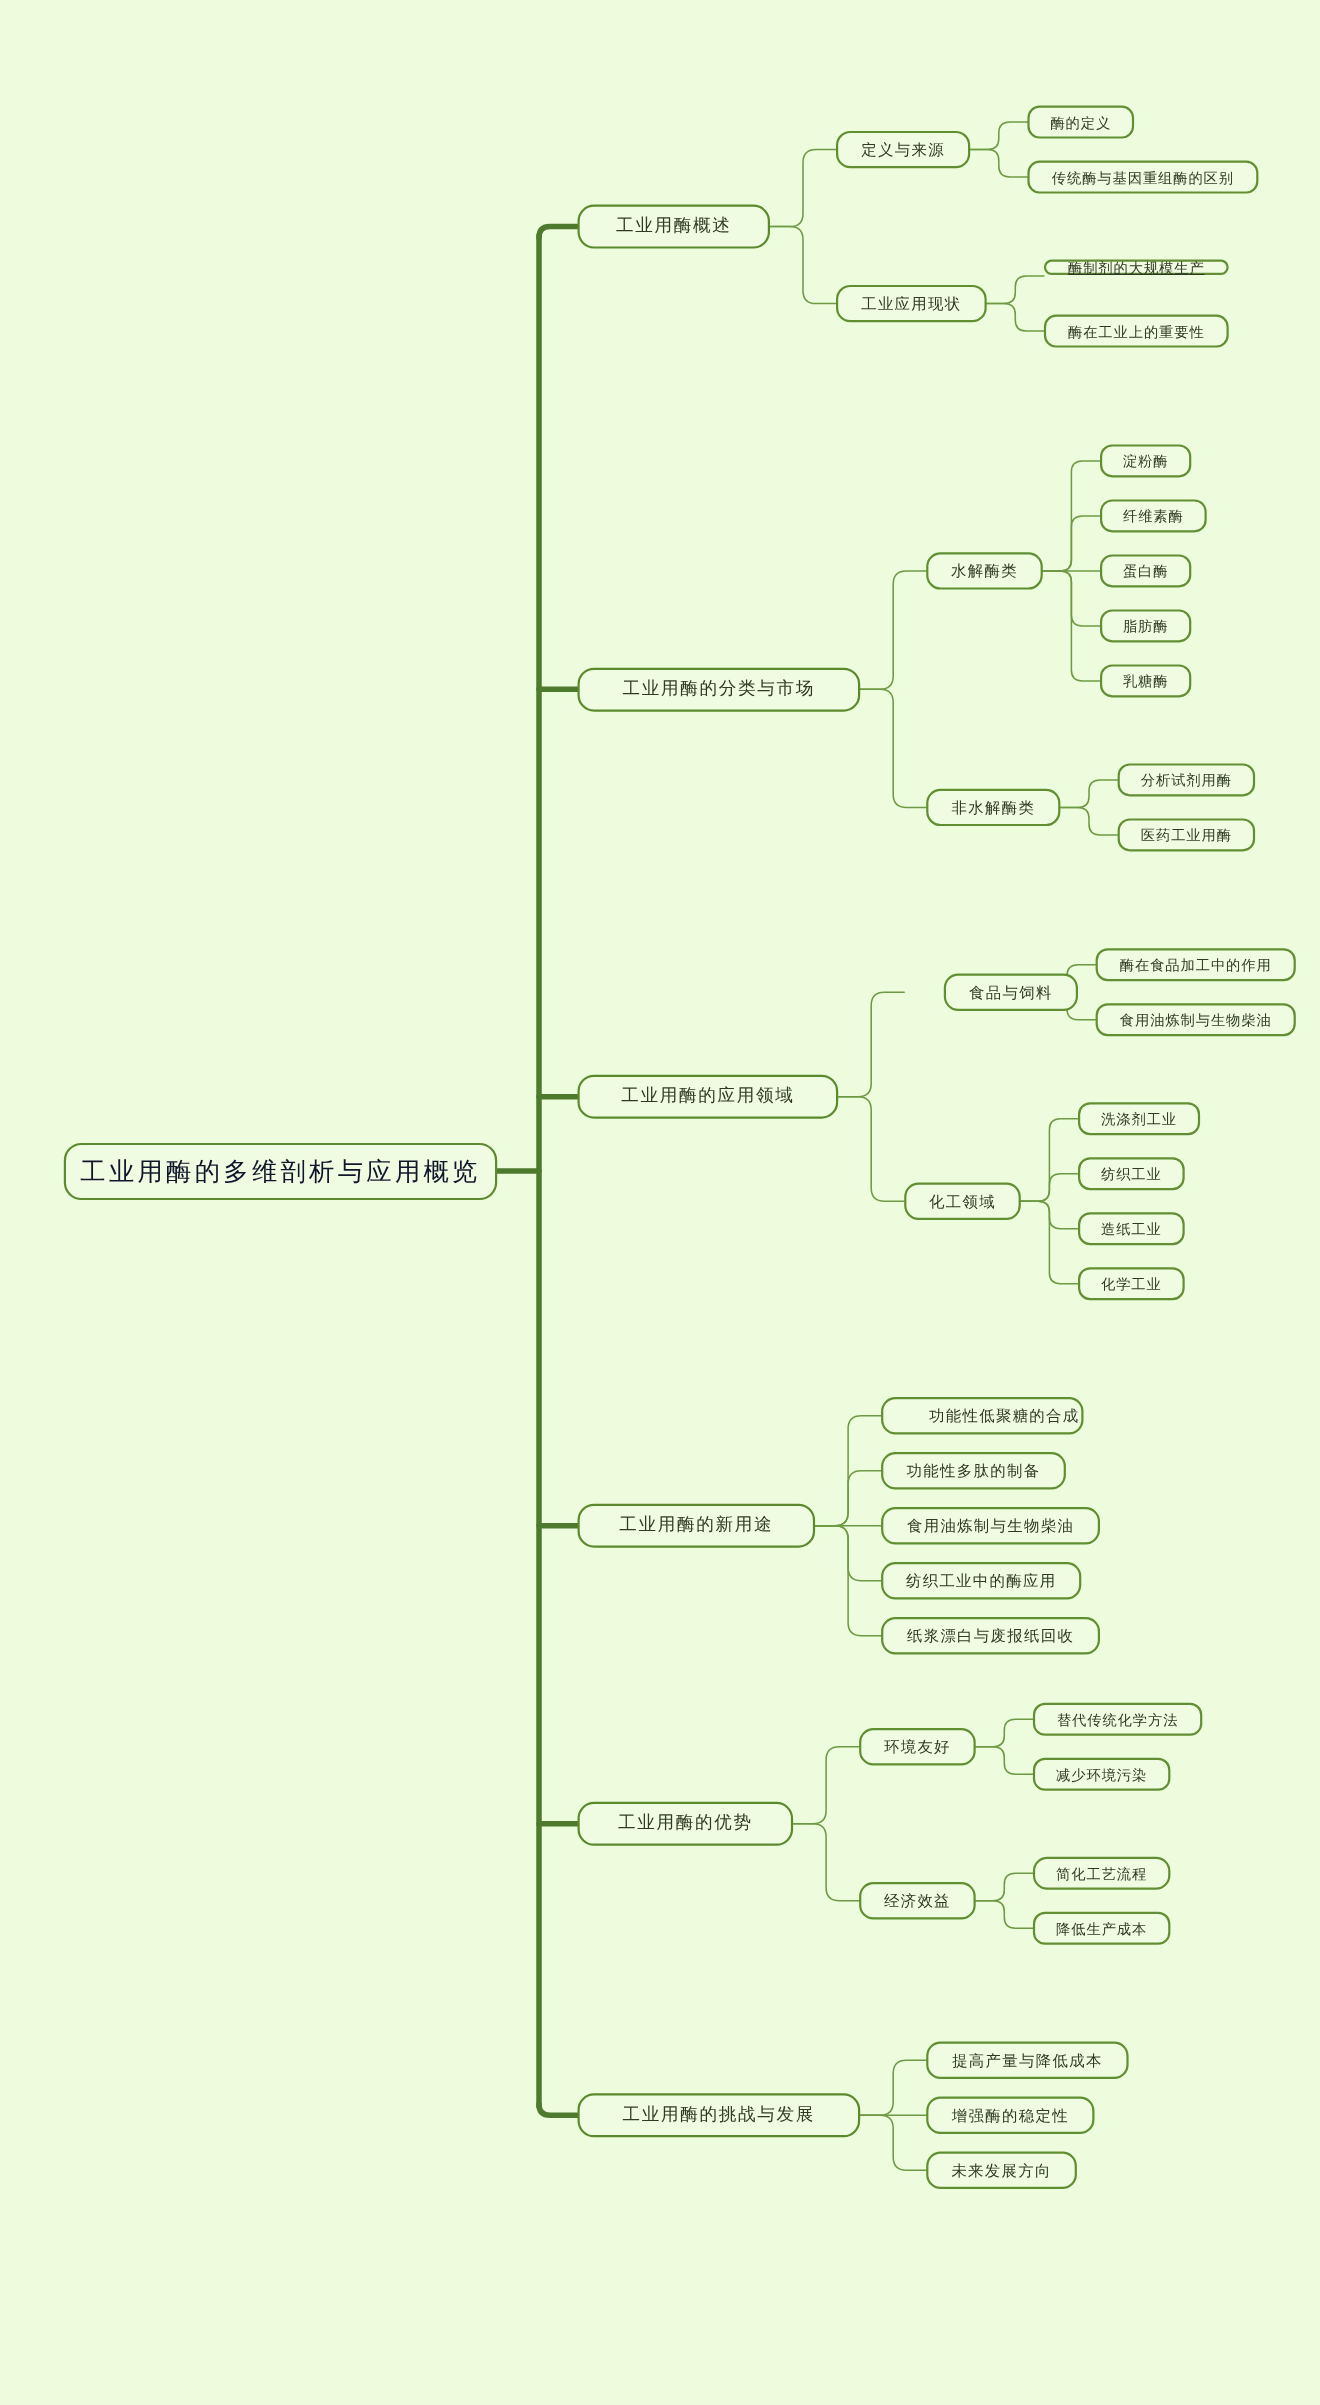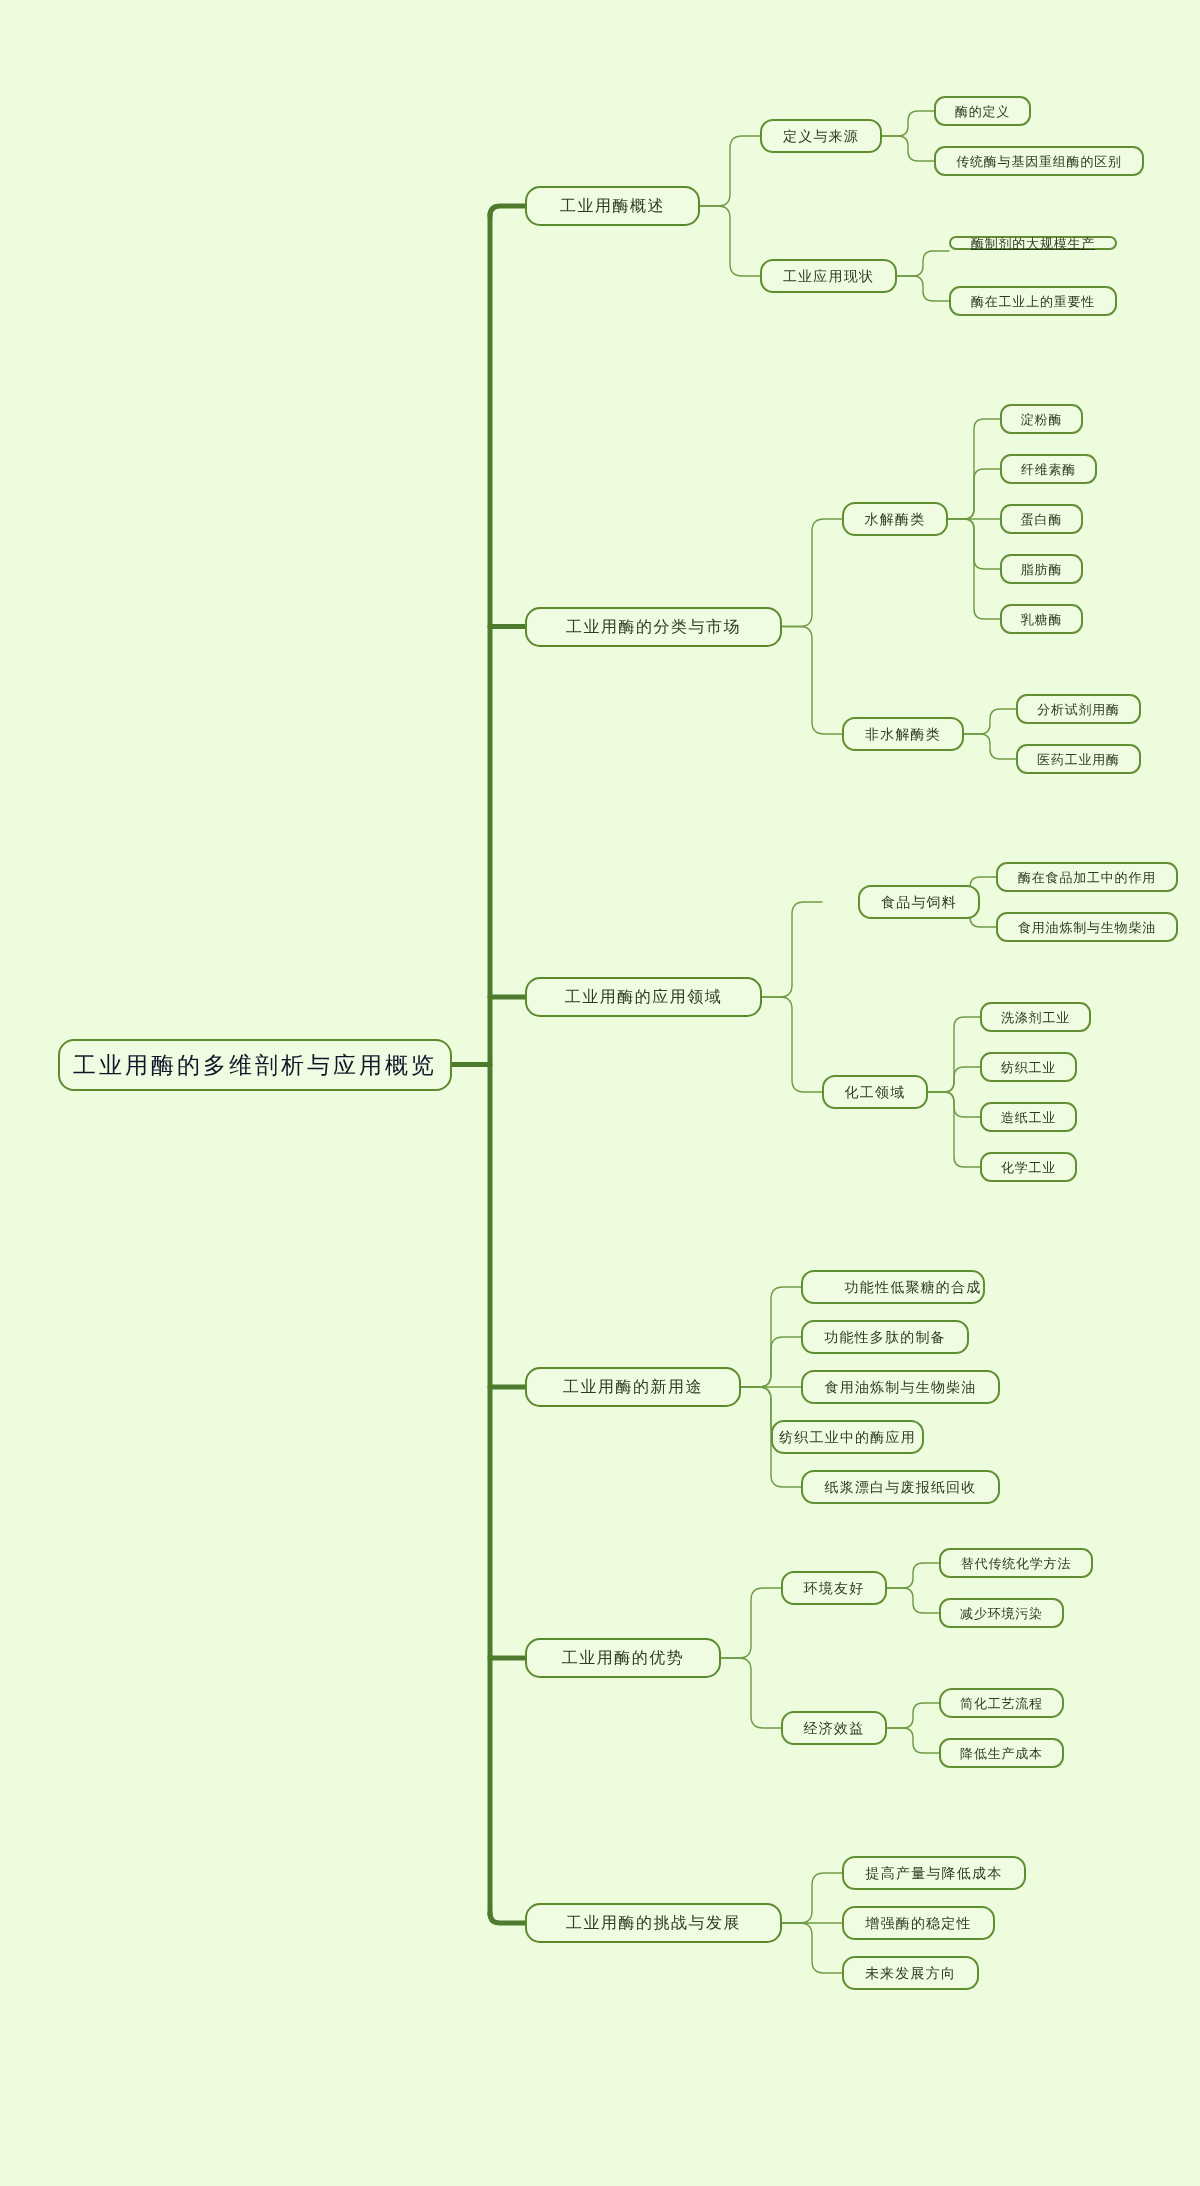--- a/index.html
+++ b/index.html
@@ -201,21 +201,21 @@
       </div>
       <div class="node lvl2" style="left: 801px; top: 1270px; width: 184px; height: 34px; padding-left: 40px;">
         <span>功能性低聚糖的合成</span>
       </div>
       <div class="node lvl2" style="left: 801px; top: 1320px; width: 168px; height: 34px;">
         <span>功能性多肽的制备</span>
       </div>
       <div class="node lvl2" style="left: 801px; top: 1370px; width: 199px; height: 34px;">
         <span>食用油炼制与生物柴油</span>
       </div>
-      <div class="node lvl2" style="left: 771px; top: 1420px; width: 153px; height: 34px;">
+      <div class="node lvl2" style="left: 801px; top: 1420px; width: 182px; height: 34px;">
         <span>纺织工业中的酶应用</span>
       </div>
       <div class="node lvl2" style="left: 801px; top: 1470px; width: 199px; height: 34px;">
         <span>纸浆漂白与废报纸回收</span>
       </div>
       <div class="node lvl1" style="left: 525px; top: 1638px; width: 196px; height: 40px;">
         <span>工业用酶的优势</span>
       </div>
       <div class="node lvl2" style="left: 781px; top: 1571px; width: 106px; height: 34px;">
         <span>环境友好</span>

